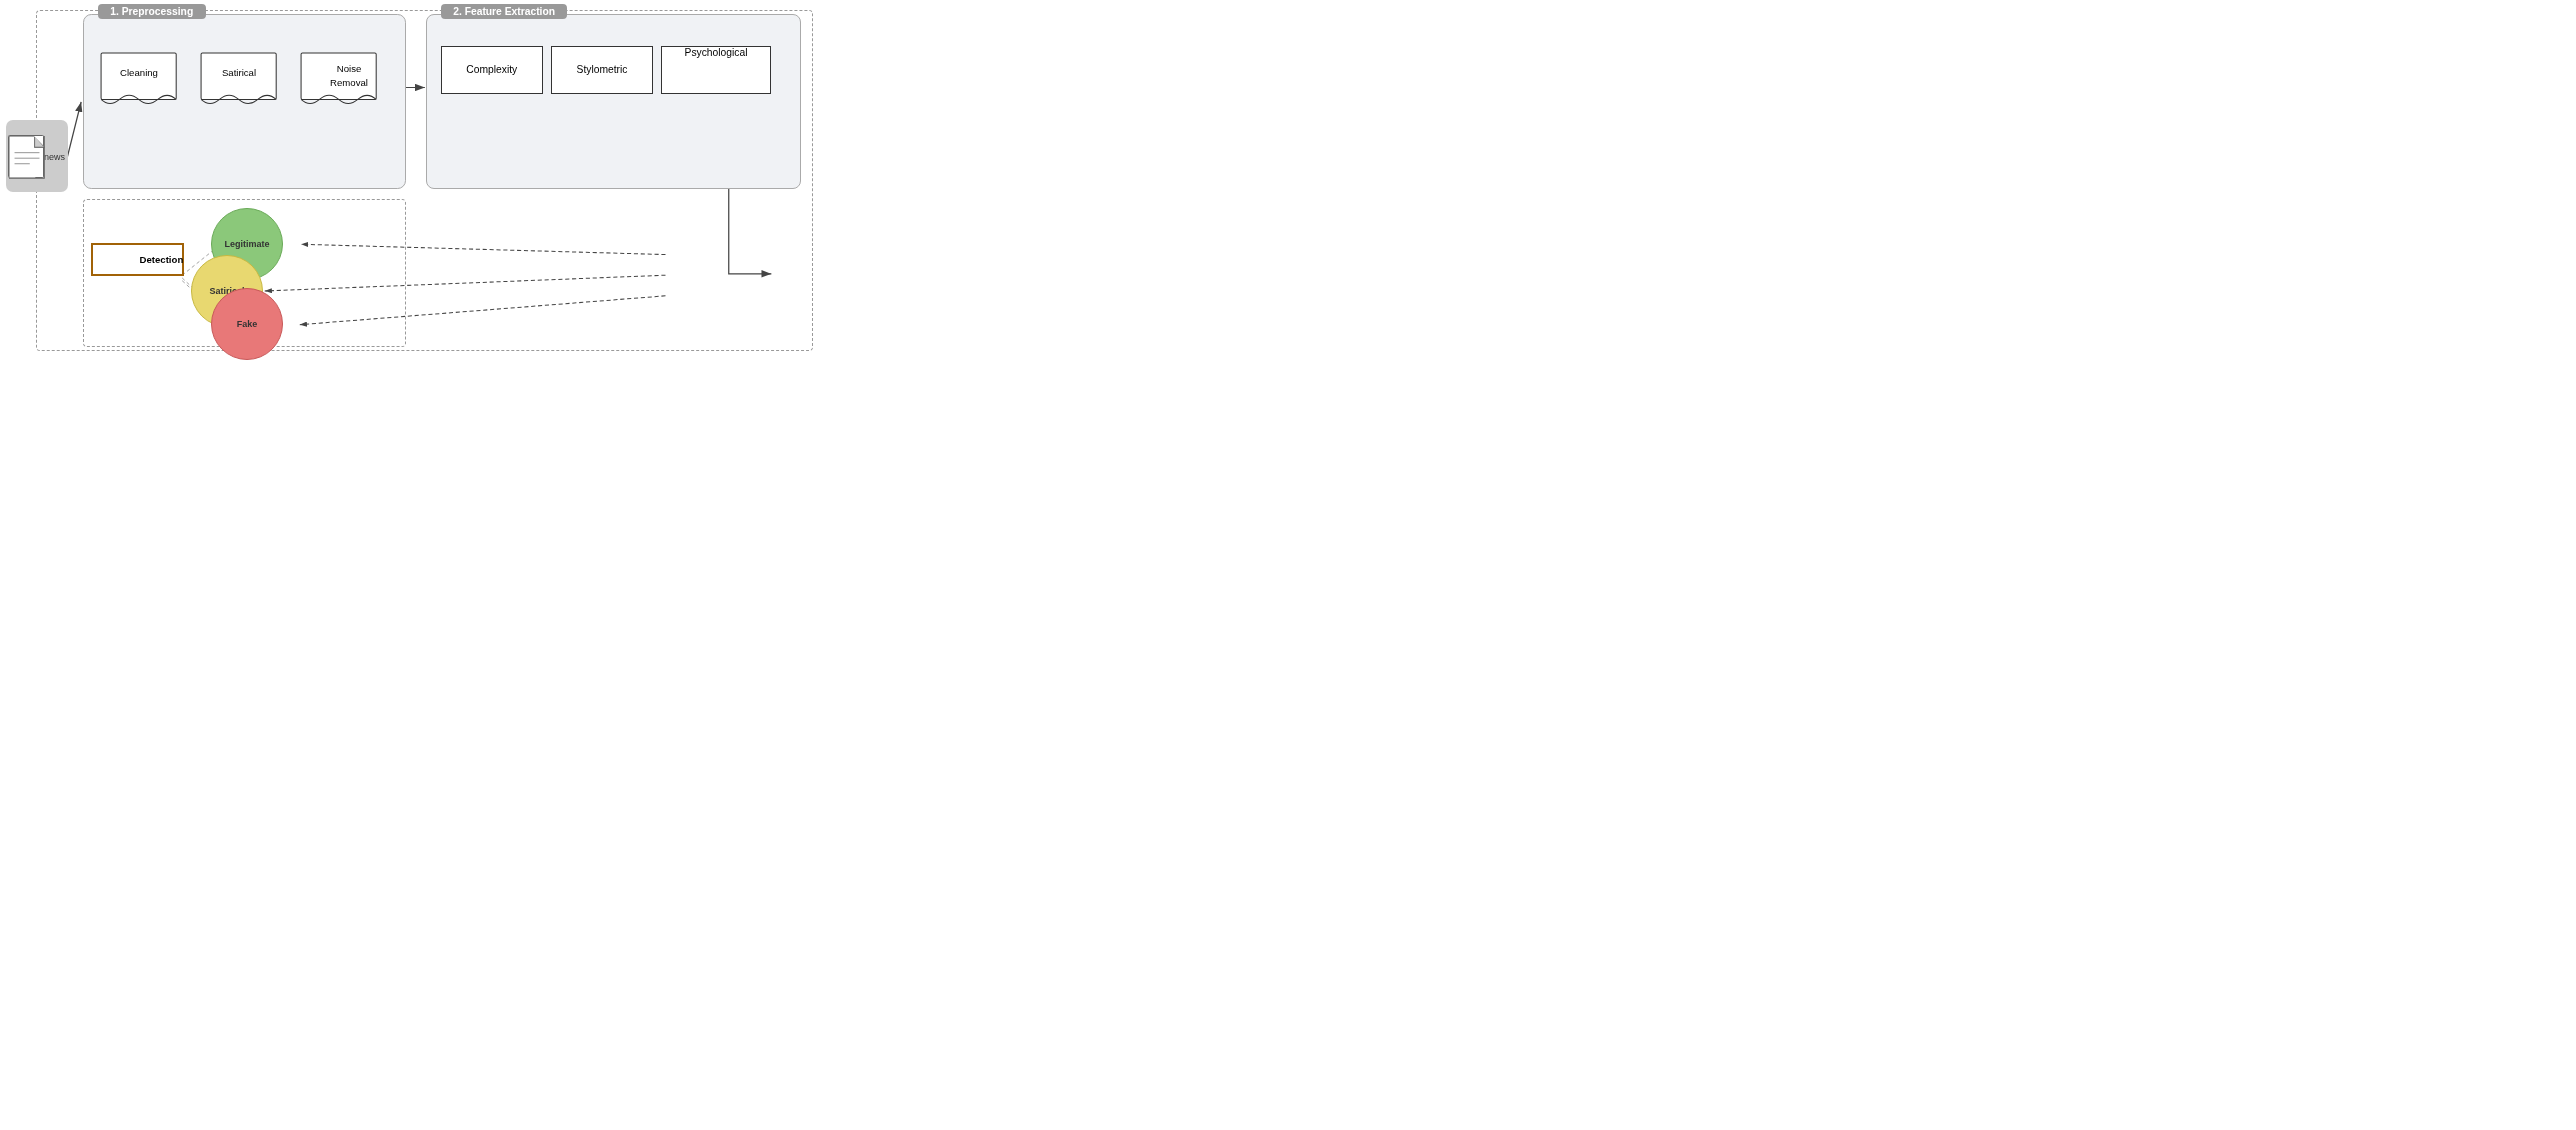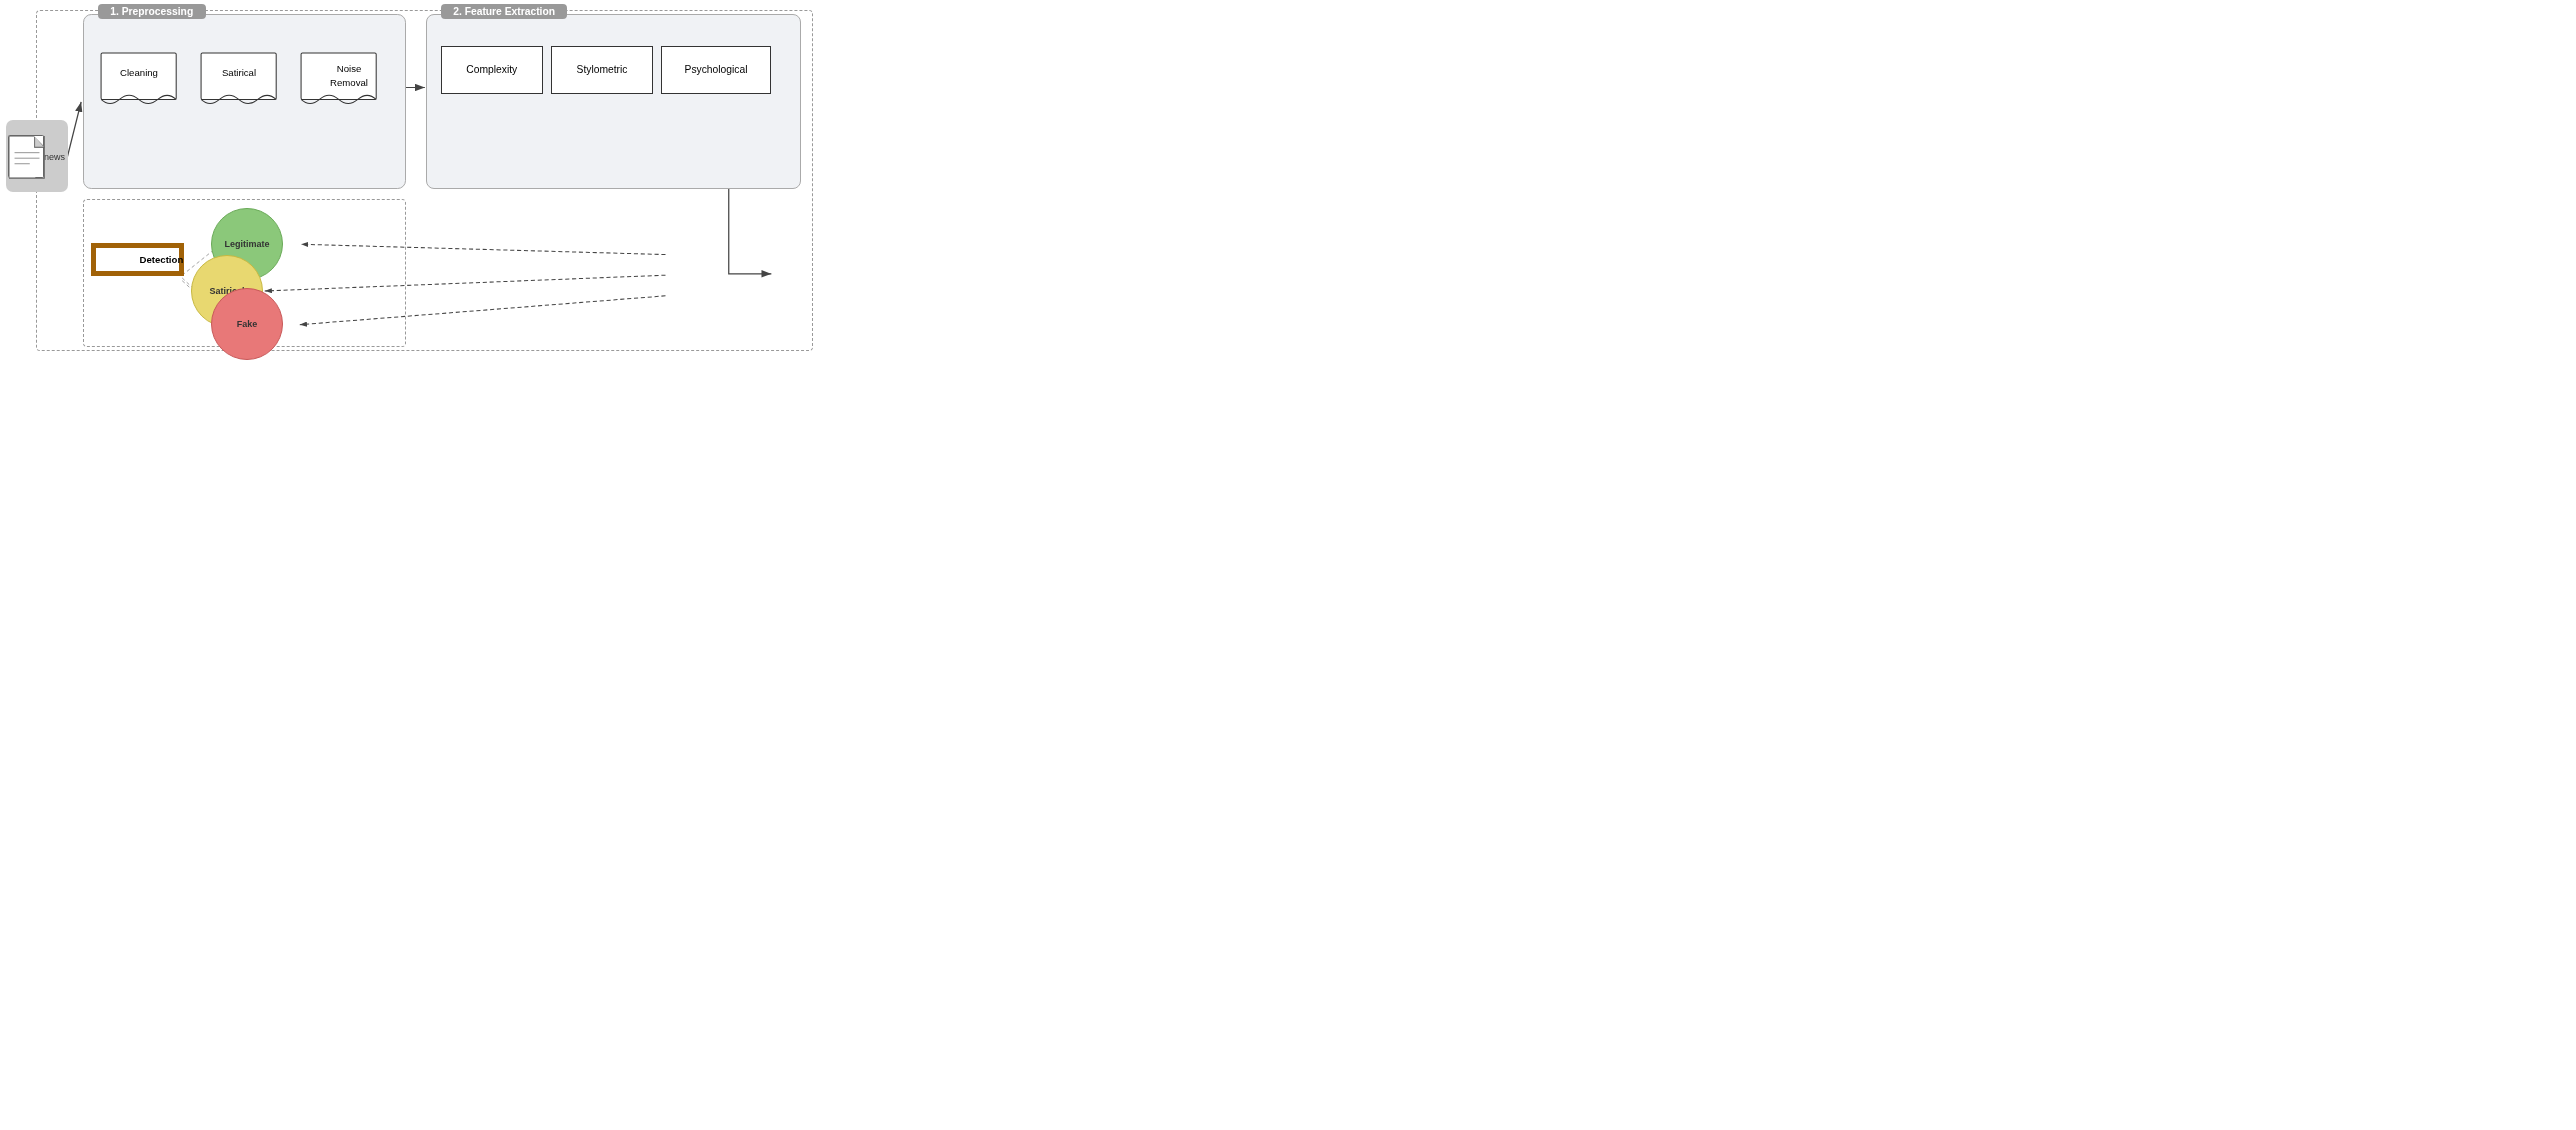--- a/index.html
+++ b/index.html
@@ -297,33 +297,33 @@
     <div class="box-label">2. Feature Extraction</div>
 
     <div style="position:absolute;left:13.8px;top:31px;width:102px;height:48px;background:#fff;border:1px solid #333;display:flex;align-items:center;justify-content:center;font-size:10.3px;">
       <span>Complexity</span>
     </div>
 
     <div style="position:absolute;left:124px;top:31px;width:102px;height:48px;background:#fff;border:1px solid #333;display:flex;align-items:center;justify-content:center;font-size:10.3px;">
       <span>Stylometric</span>
     </div>
 
-    <div style="position:absolute;left:234px;top:31px;width:110px;height:48px;background:#fff;border:1px solid #333;display:flex;align-items:center;justify-content:center;font-size:10.3px;">
+    <div style="position:absolute;left:234px;top:31px;width:110px;height:48px;background:#fff;border:1px solid #333;display:flex;align-items:flex-start;justify-content:center;font-size:10.3px;">
       <span>Psychological</span>
     </div>
 
     <div class="feature-vector">
       <span>Feature Vector</span>
     </div>
   </div>
 
 
   <div class="detection-dashed">
 
-    <div style="position:absolute;left:6.9px;top:43px;width:93px;height:33px;background:#fff;border:5px solid #a16207;display:flex;align-items:center;justify-content:center;font-size:9.6px;font-weight:bold;padding-left:48px;">
+    <div style="position:absolute;left:6.9px;top:43px;width:93px;height:33px;background:#fff;border:2px solid #a16207;display:flex;align-items:center;justify-content:center;font-size:9.6px;font-weight:bold;padding-left:48px;">
       <span>Detection</span>
     </div>
 
     <div style="position:absolute;left:127px;top:8.3px;width:72px;height:72px;border-radius:50%;background:#8bc87a;border:1px solid #6aaa58;display:flex;align-items:center;justify-content:center;font-size:9px;font-weight:bold;color:#333;text-align:center;">
       <span>Legitimate</span>
     </div>
 
     <div style="position:absolute;left:107px;top:55px;width:72px;height:72px;border-radius:50%;background:#e8d870;border:1px solid #c8b840;display:flex;align-items:center;justify-content:center;font-size:9px;font-weight:bold;color:#333;text-align:center;">
       <span>Satirical</span>
     </div>

